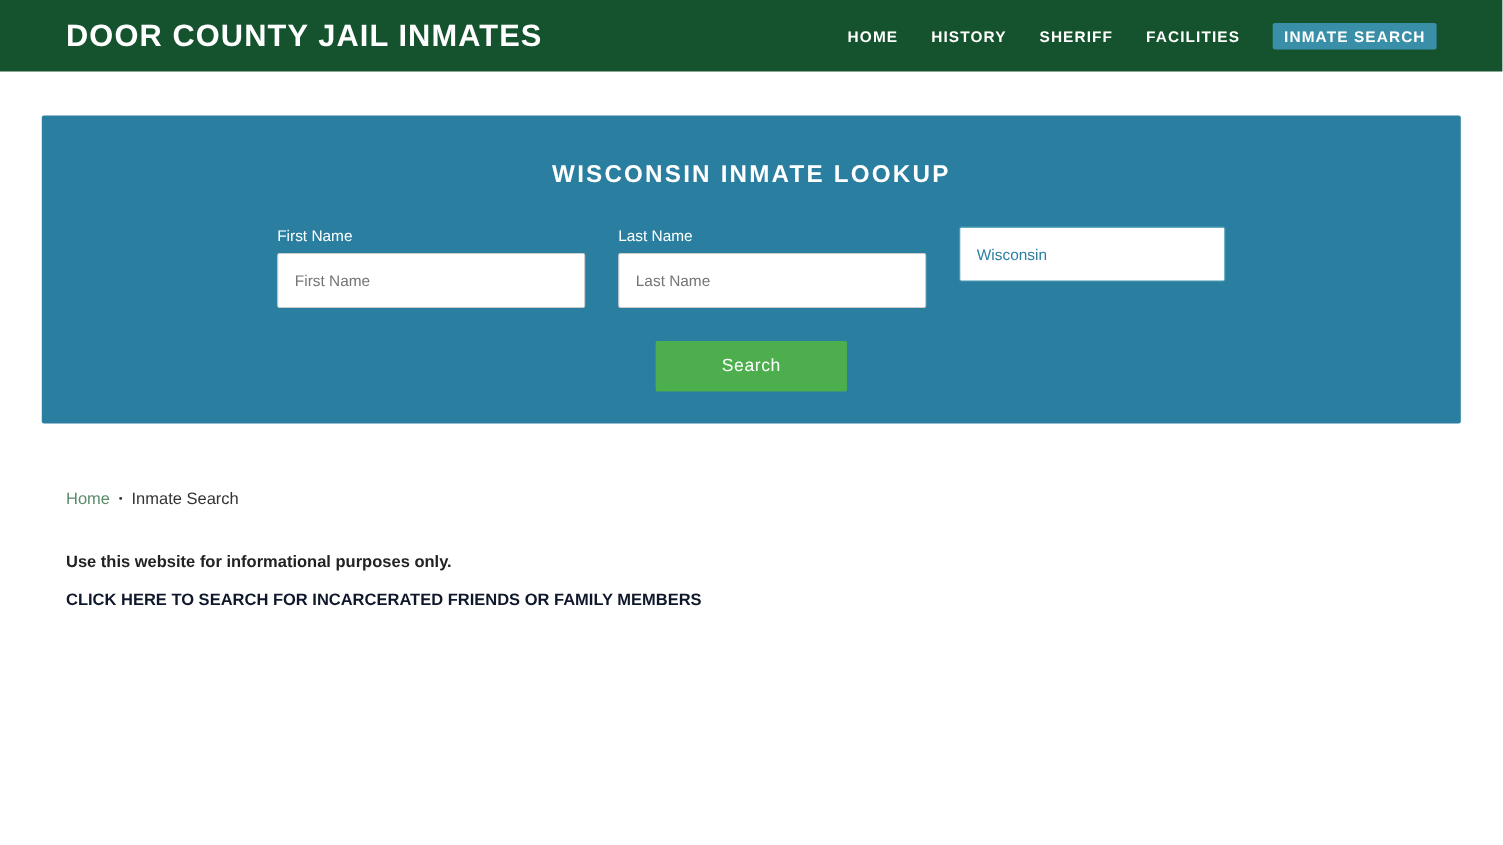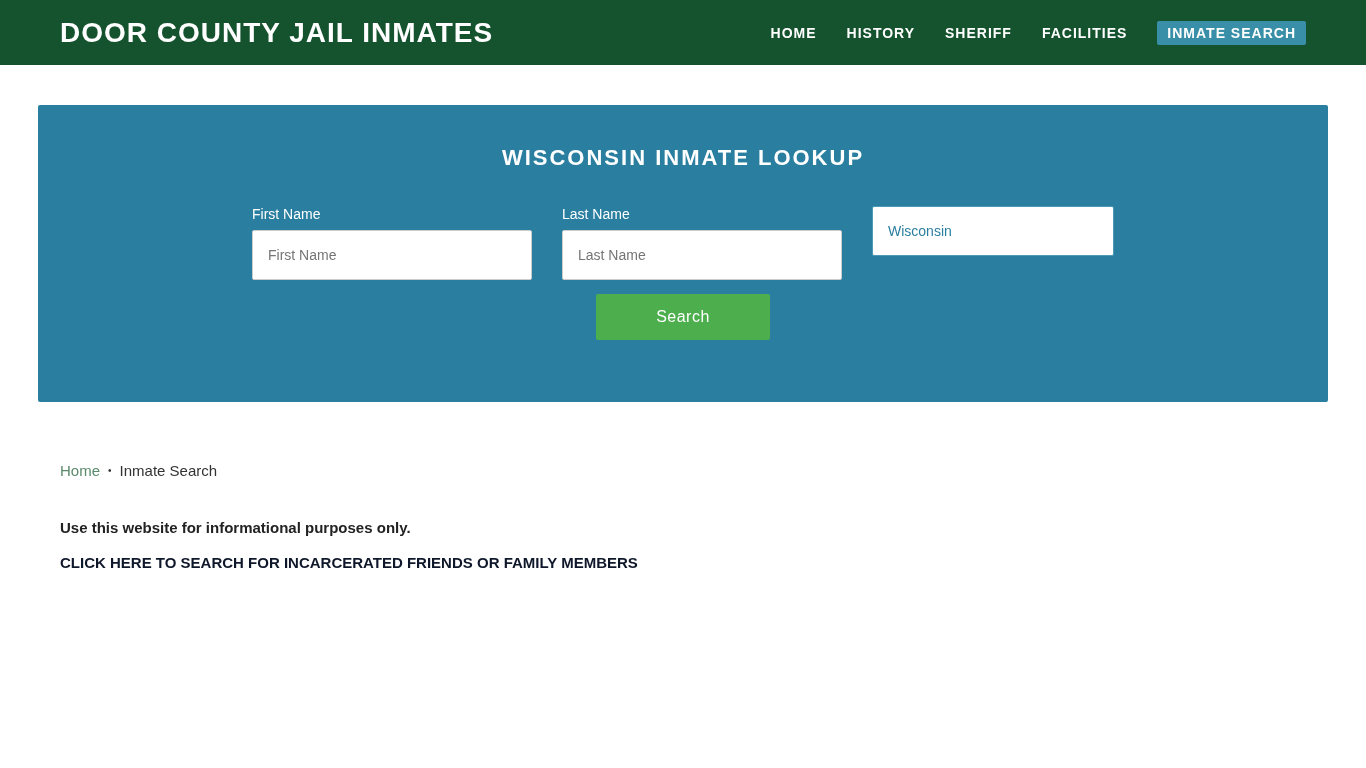--- a/index.html
+++ b/index.html
@@ -53,39 +53,39 @@
     .nav-item.active {
       background: #3a8fa8;
       padding: 4px 10px;
       border-radius: 2px;
     }
 
     
     .search-section {
       background: #2a7fa0;
       margin: 40px 38px;
-      padding: 40px 60px 62px;
+      padding: 40px 60px 29px;
       border-radius: 2px;
     }
 
     .search-title {
       text-align: center;
       color: #ffffff;
       font-size: 22px;
       font-weight: 700;
       letter-spacing: 2px;
       text-transform: uppercase;
       margin-bottom: 35px;
     }
 
     .search-form {
       display: flex;
       flex-direction: column;
       align-items: center;
-      gap: 14px;
+      gap: 30px;
     }
 
     .form-fields {
       display: flex;
       gap: 30px;
       width: 100%;
       justify-content: center;
     }
 
     .form-group {

